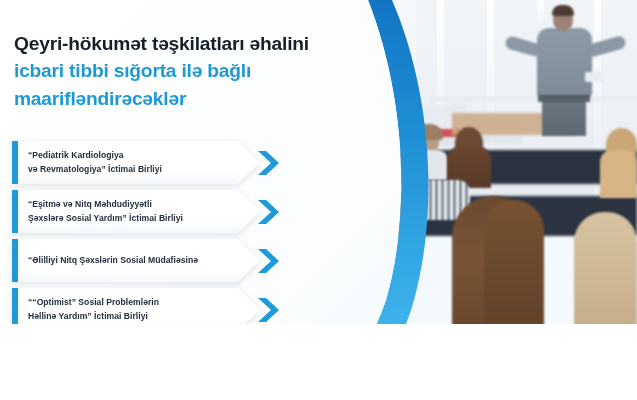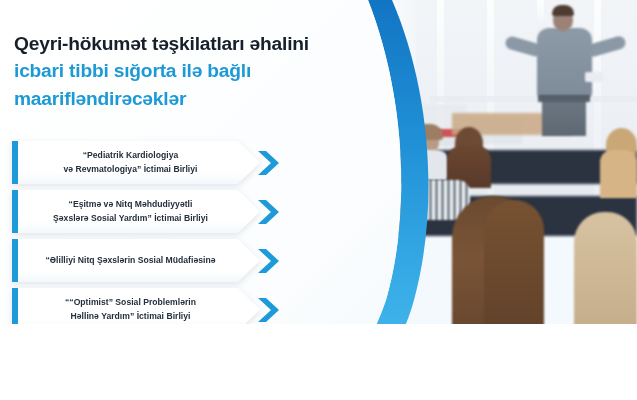--- a/index.html
+++ b/index.html
@@ -129,21 +129,21 @@
     clip-path:polygon(0 0, 226px 0, 248px 50%, 226px 100%, 0 100%);
   }
   .bar {
     position:absolute; left:0; top:0; width:6px; height:43px;
     background:#1e9ad8;
   }
   .card-text {
     position:absolute; left:16px; top:0; height:43px; width:205px;
     display:flex; flex-direction:column; justify-content:center;
     font-size:8.6px; font-weight:bold; color:#232f3d;
-    line-height:1.52; letter-spacing:.02px;text-align:center;
+    line-height:1.52; letter-spacing:.02px;
   }
   .chev {
     position:absolute; left:254px; top:7px; width:30px; height:30px;
   }
   .chev svg { display:block; }
 
   
   .logo {
     position:absolute; left:478px; top:361px;
     display:flex; align-items:center; gap:7px;flex-direction:column;

